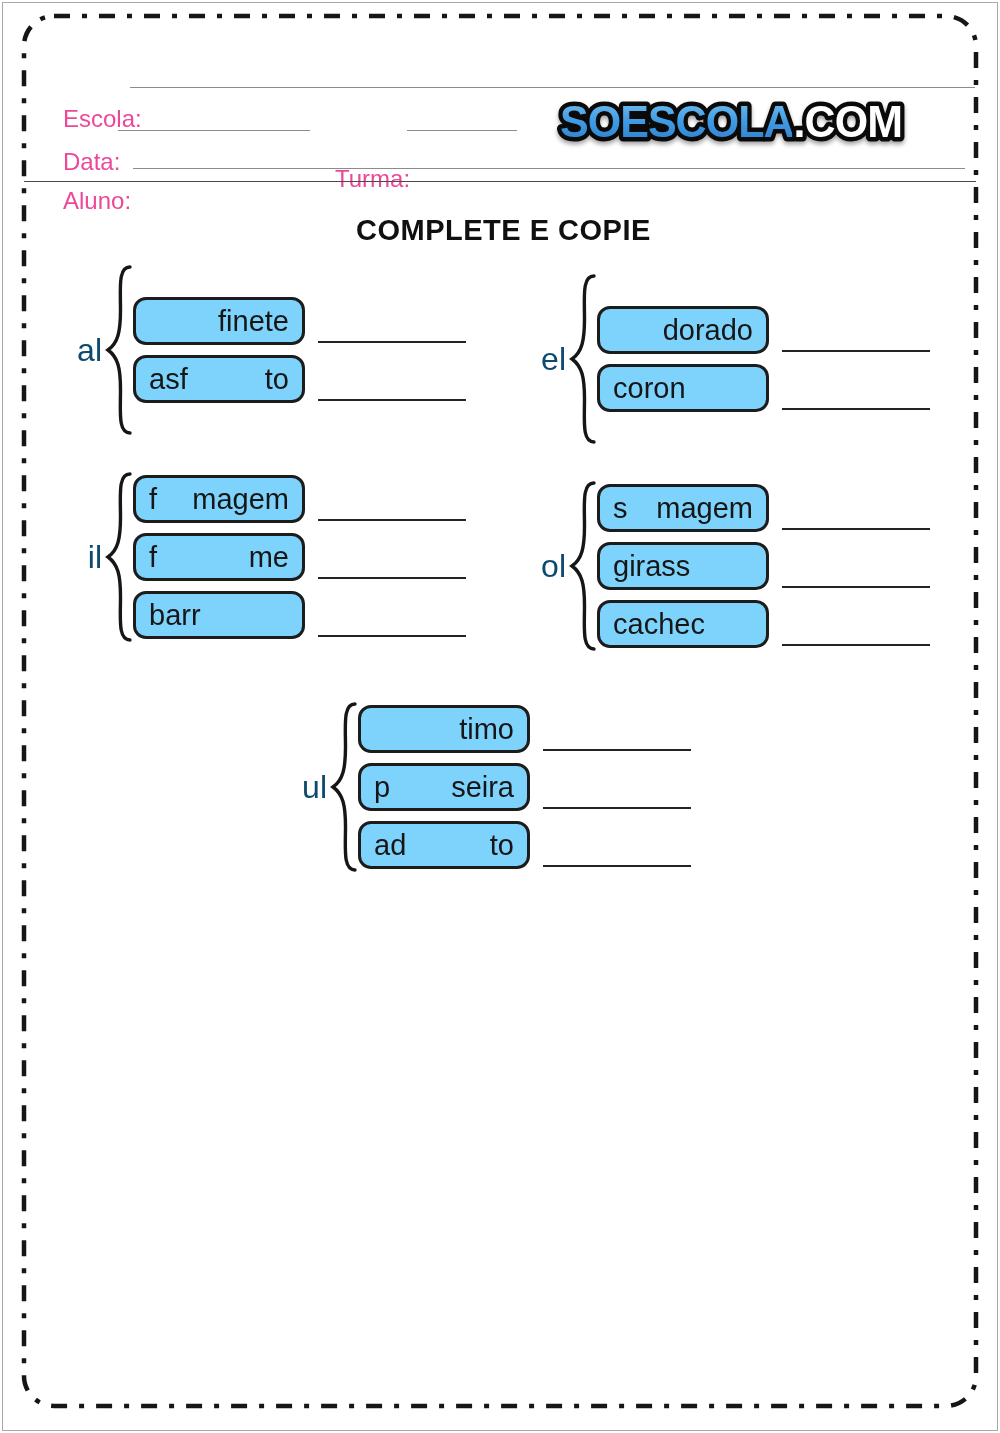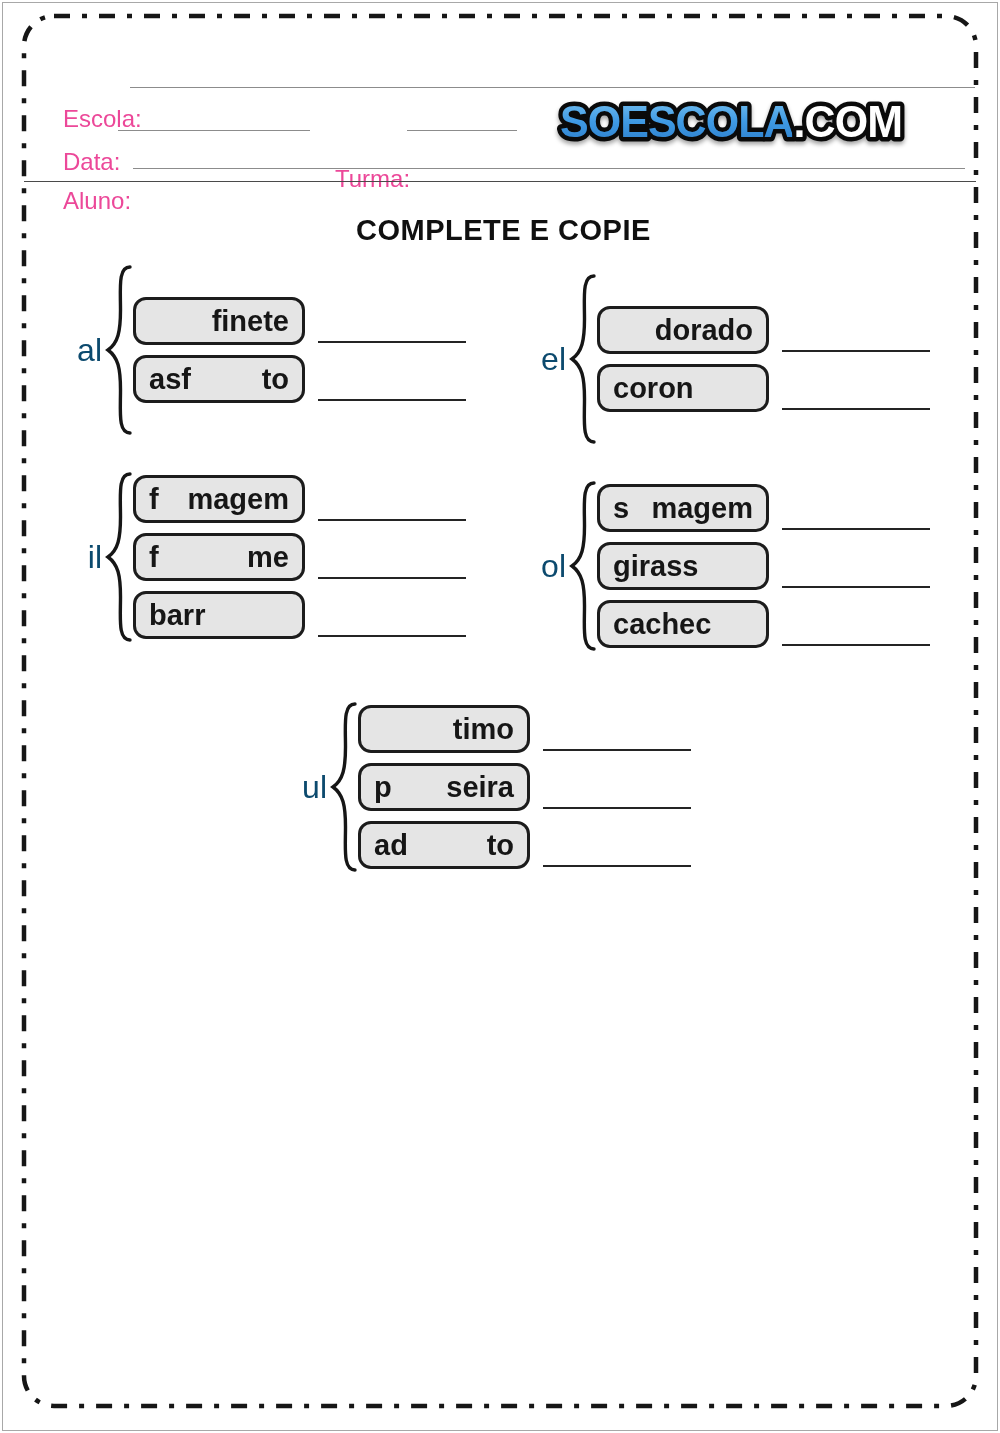--- a/index.html
+++ b/index.html
@@ -39,24 +39,24 @@
     width: 36px; text-align: right; font-size: 32px; color: #0c4a6e;
     padding-right: 1px; line-height: 1;
   }
   .brace { width: 30px; height: 174px; flex: none; }
   .rows { display: flex; flex-direction: column; gap: 10px; }
   .row  { display: flex; align-items: flex-end; }
   .word-box {
     box-sizing: border-box;
     width: 172px; height: 48px;
     border: 3px solid #1c1c1c; border-radius: 13px;
-    background: #e5e5e5;
+    background: #7dd3fc;
     display: flex; justify-content: space-between; align-items: center;
     padding: 0 13px;
-    font-size: 29px; color: #161616; line-height: 1; font-weight: bold;
+    font-size: 29px; color: #161616; line-height: 1;
   }
   .answer-line {
     width: 148px; height: 0;
     border-bottom: 2px solid #242424;
     margin: 0 0 2px 13px;
   }
 </style>
 </head>
 <body>
 

